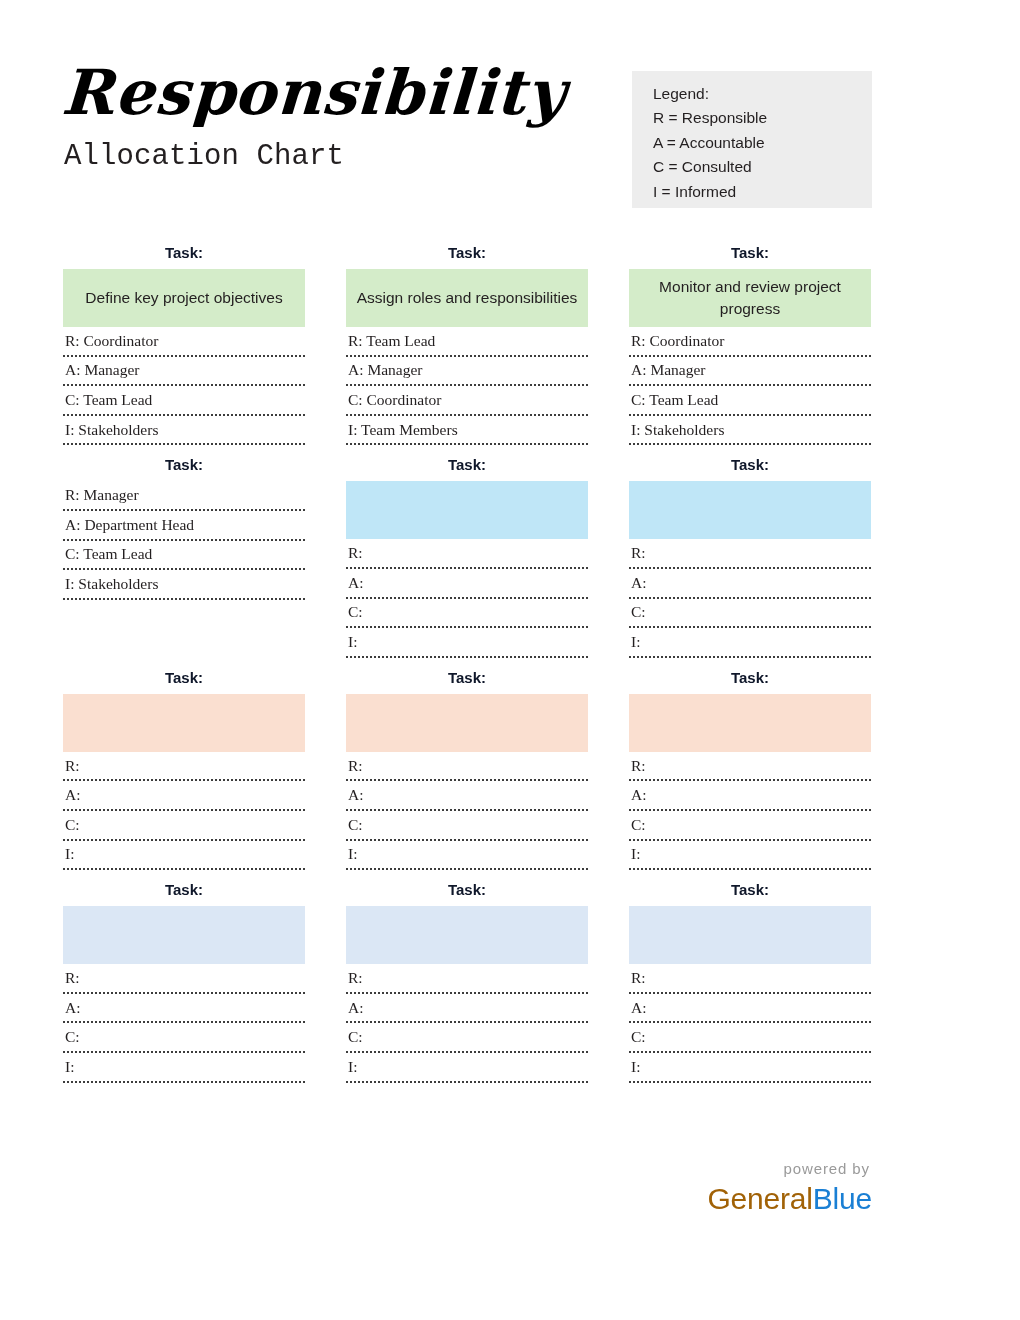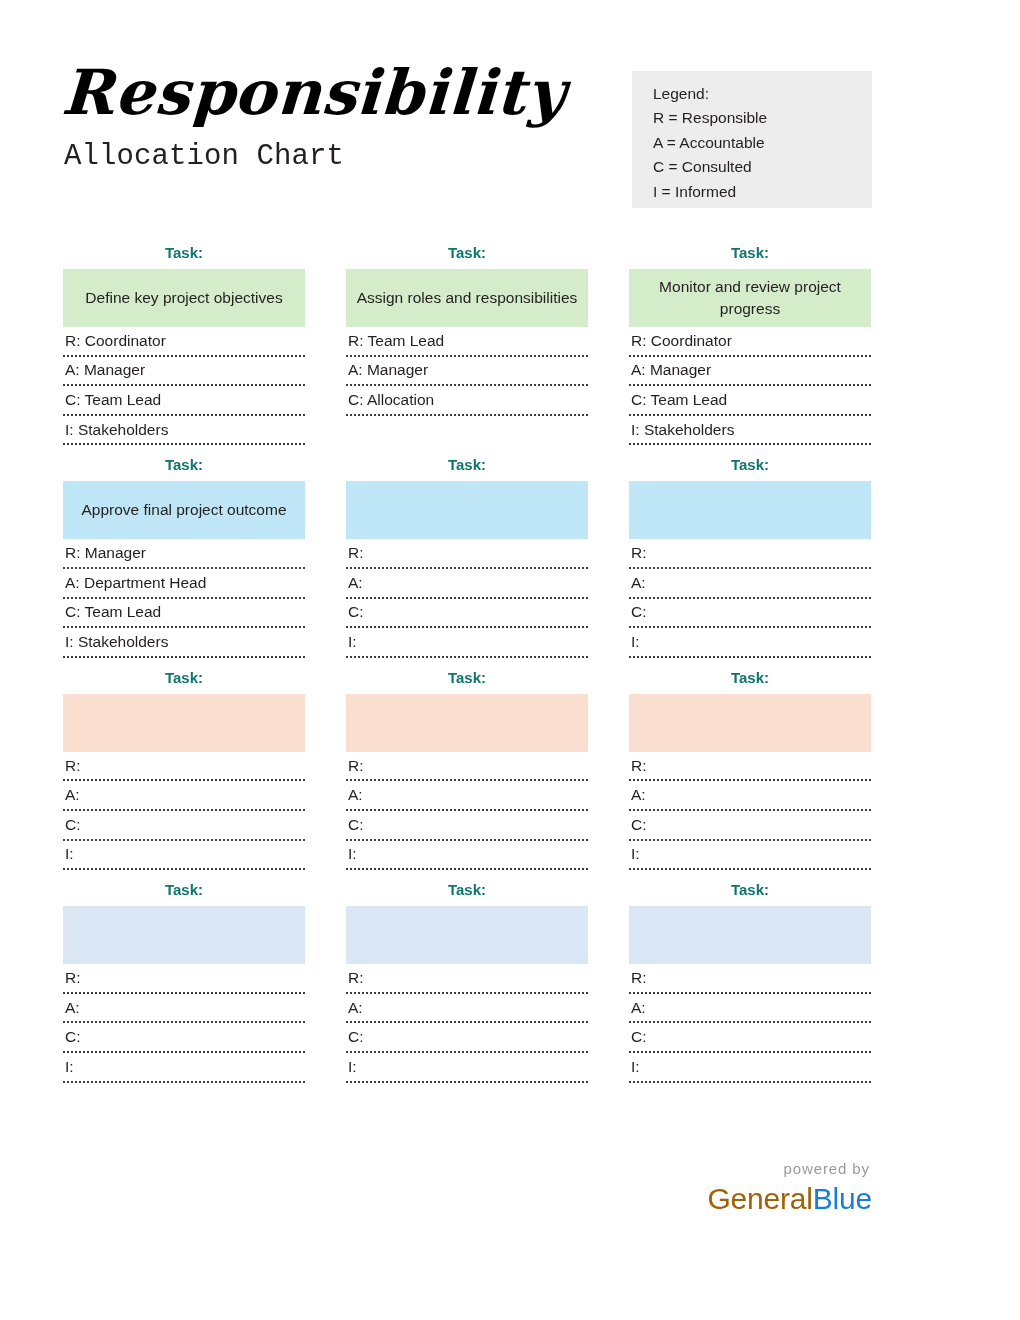--- a/index.html
+++ b/index.html
@@ -92,21 +92,21 @@
     width: 242px;
     margin-right: 41px;
     box-sizing: border-box;
   }
   .card:last-child { margin-right: 0; }
 
   .card-task-label {
     text-align: center;
     font-size: 15px;
     font-weight: 700;
-    color: #0f766e;
+    color: #0f172a;
     line-height: 18px;
     padding-bottom: 7px;
   }
   .card-task-box {
     height: 58px;
     width: 242px;
     display: flex;
     align-items: center;
     justify-content: center;
     text-align: center;
@@ -128,20 +128,21 @@
     height: 29.6px;
     display: flex;
     align-items: center;
     border-bottom: 2px dotted #3c3c3c;
     font-size: 15.5px;
     color: #231f20;
     padding-left: 2px;
     box-sizing: border-box;
     white-space: nowrap;
     overflow: hidden;
+    font-family: Liberation Serif, serif;
   }
 
   
   .brand {
     position: absolute;
     right: 148px;
     top: 1160px;
     width: 176px;
     text-align: right;
   }
@@ -191,38 +192,38 @@
             <div class="card-row">C: Team Lead</div>
             <div class="card-row">I: Stakeholders</div>
           </div>
         </div>
         <div class="card">
           <div class="card-task-label">Task:</div>
           <div class="card-task-box tone-green">Assign roles and responsibilities</div>
           <div class="card-rows">
             <div class="card-row">R: Team Lead</div>
             <div class="card-row">A: Manager</div>
-            <div class="card-row">C: Allocation</div>
+            <div class="card-row">C: Coordinator</div>
+            <div class="card-row">I: Team Members</div>
           </div>
         </div>
         <div class="card">
           <div class="card-task-label">Task:</div>
           <div class="card-task-box tone-green">Monitor and review project progress</div>
           <div class="card-rows">
             <div class="card-row">R: Coordinator</div>
             <div class="card-row">A: Manager</div>
             <div class="card-row">C: Team Lead</div>
             <div class="card-row">I: Stakeholders</div>
           </div>
         </div>
       </div>
       <div class="grid-row">
         <div class="card">
           <div class="card-task-label">Task:</div>
-          <div class="card-task-box tone-cyan">Approve final project outcome</div>
           <div class="card-rows">
             <div class="card-row">R: Manager</div>
             <div class="card-row">A: Department Head</div>
             <div class="card-row">C: Team Lead</div>
             <div class="card-row">I: Stakeholders</div>
           </div>
         </div>
         <div class="card">
           <div class="card-task-label">Task:</div>
           <div class="card-task-box tone-cyan"></div>

